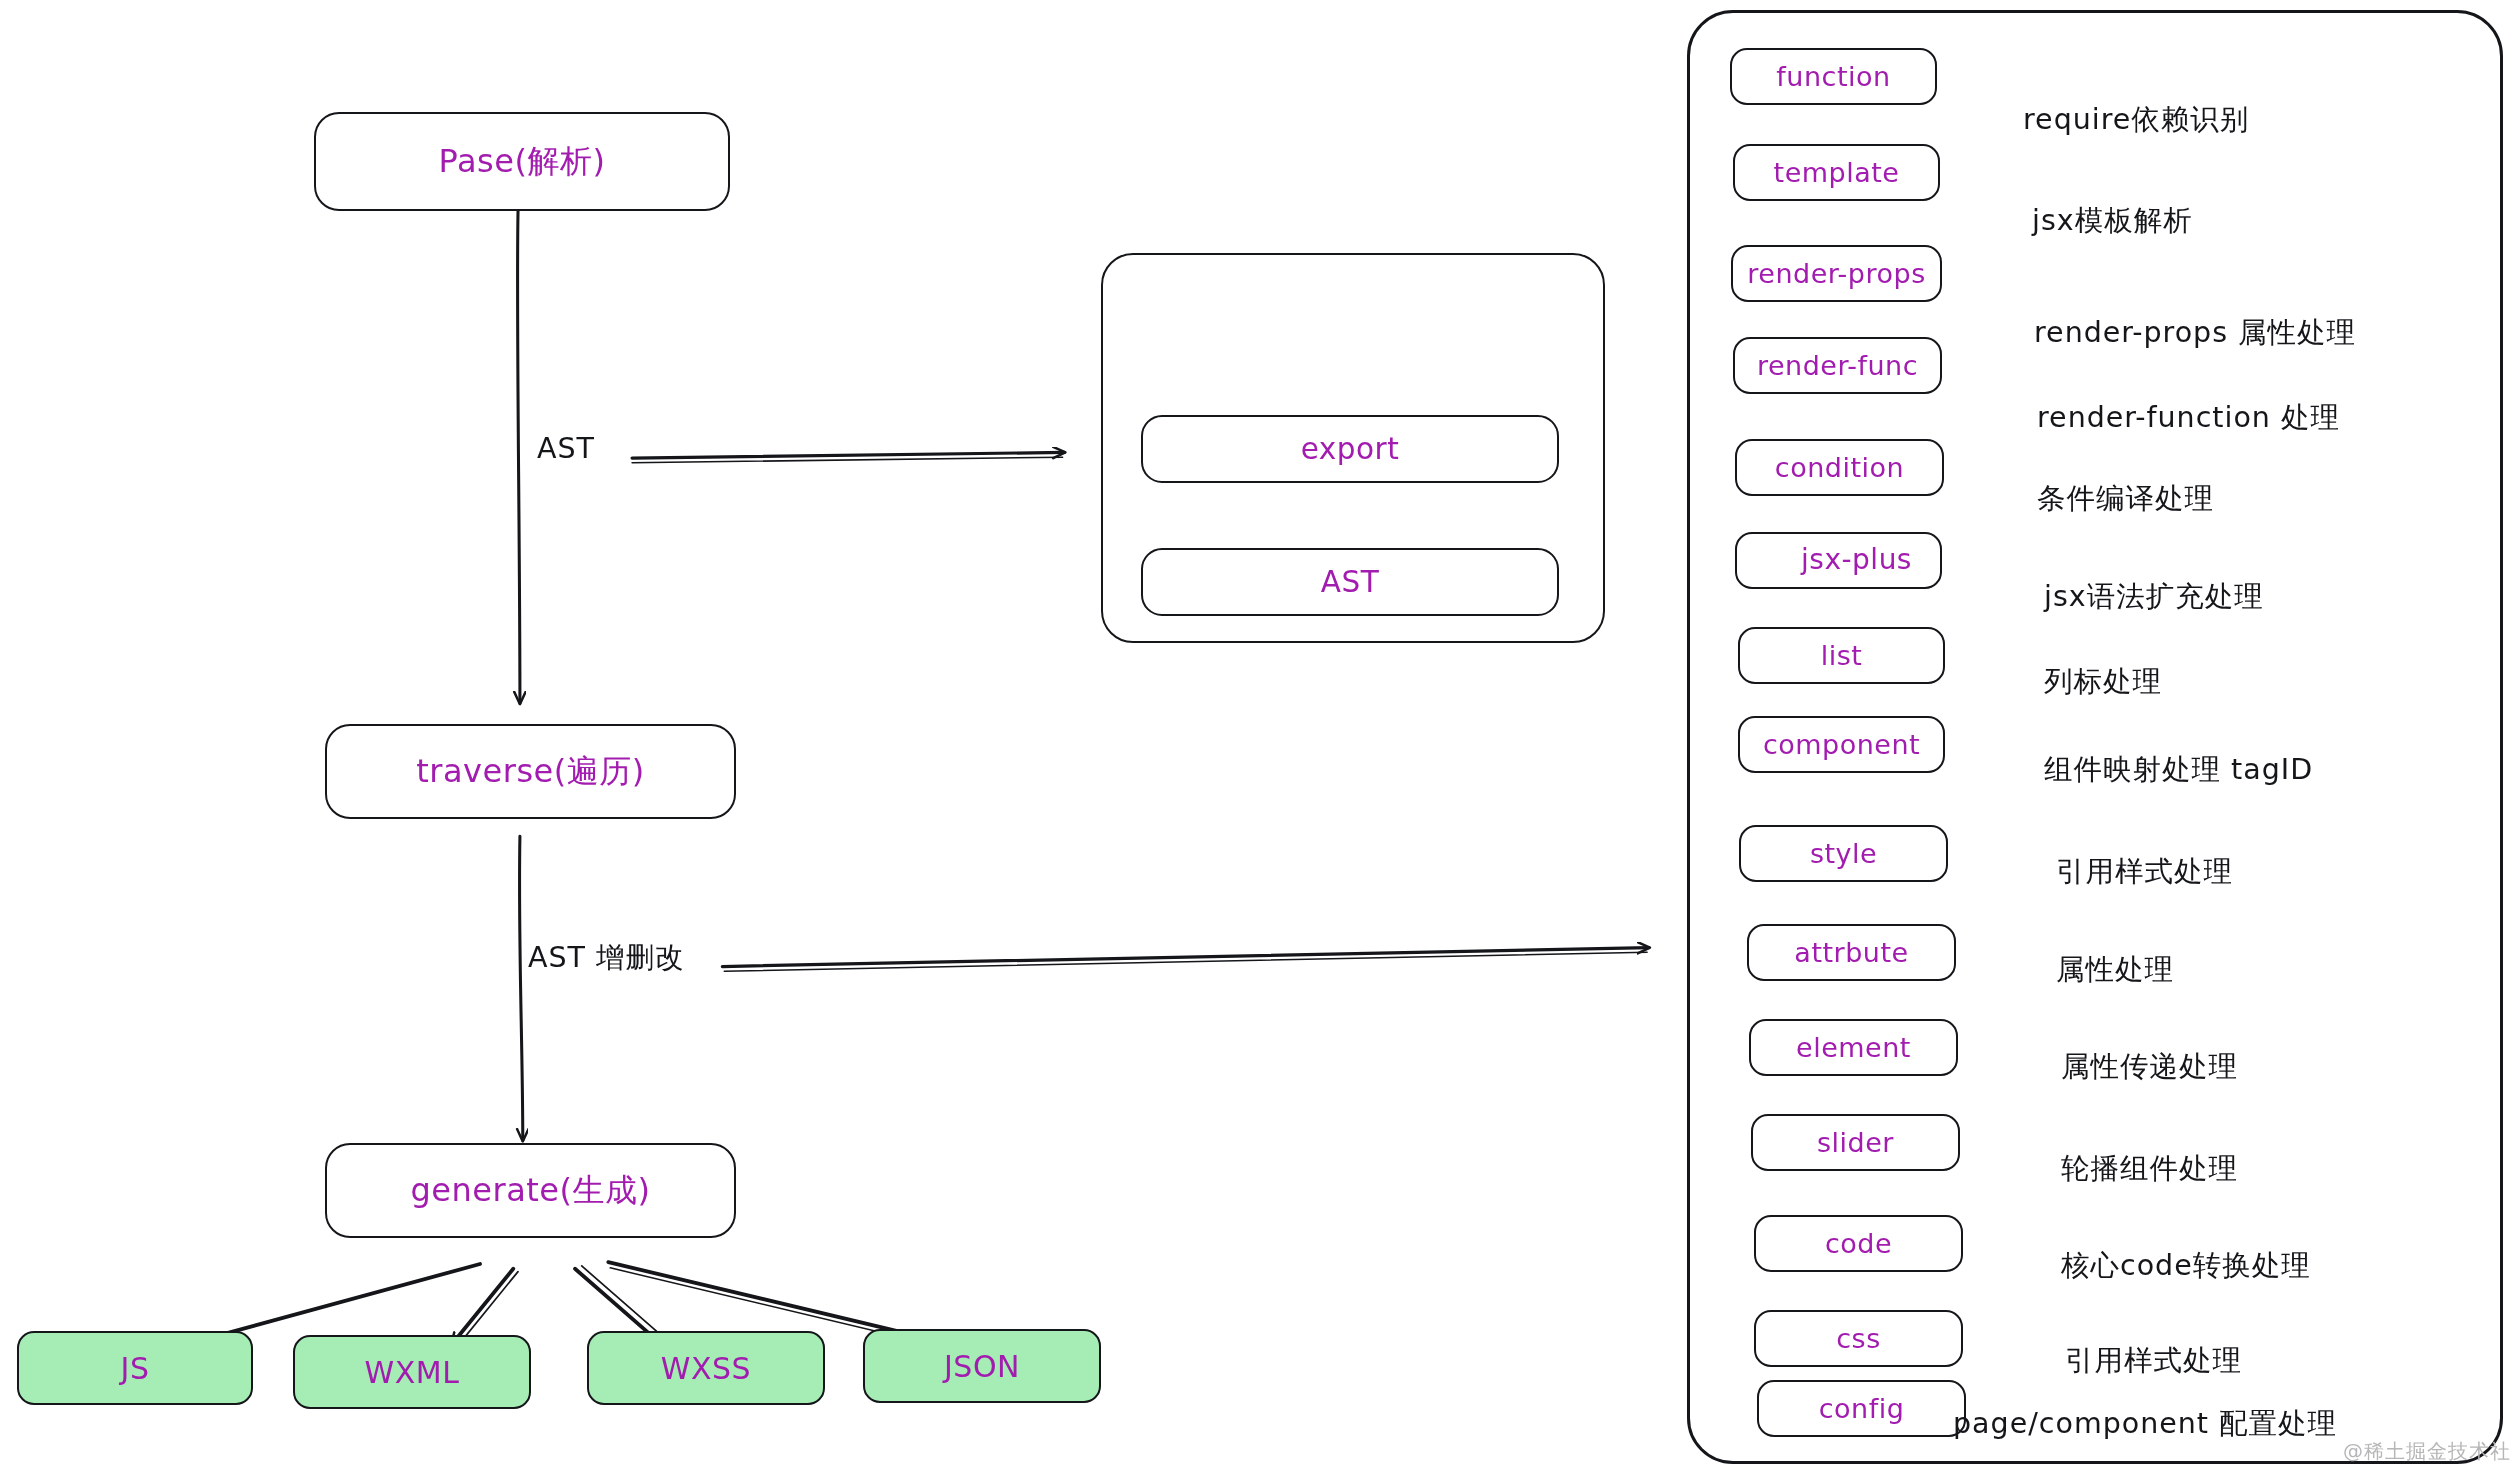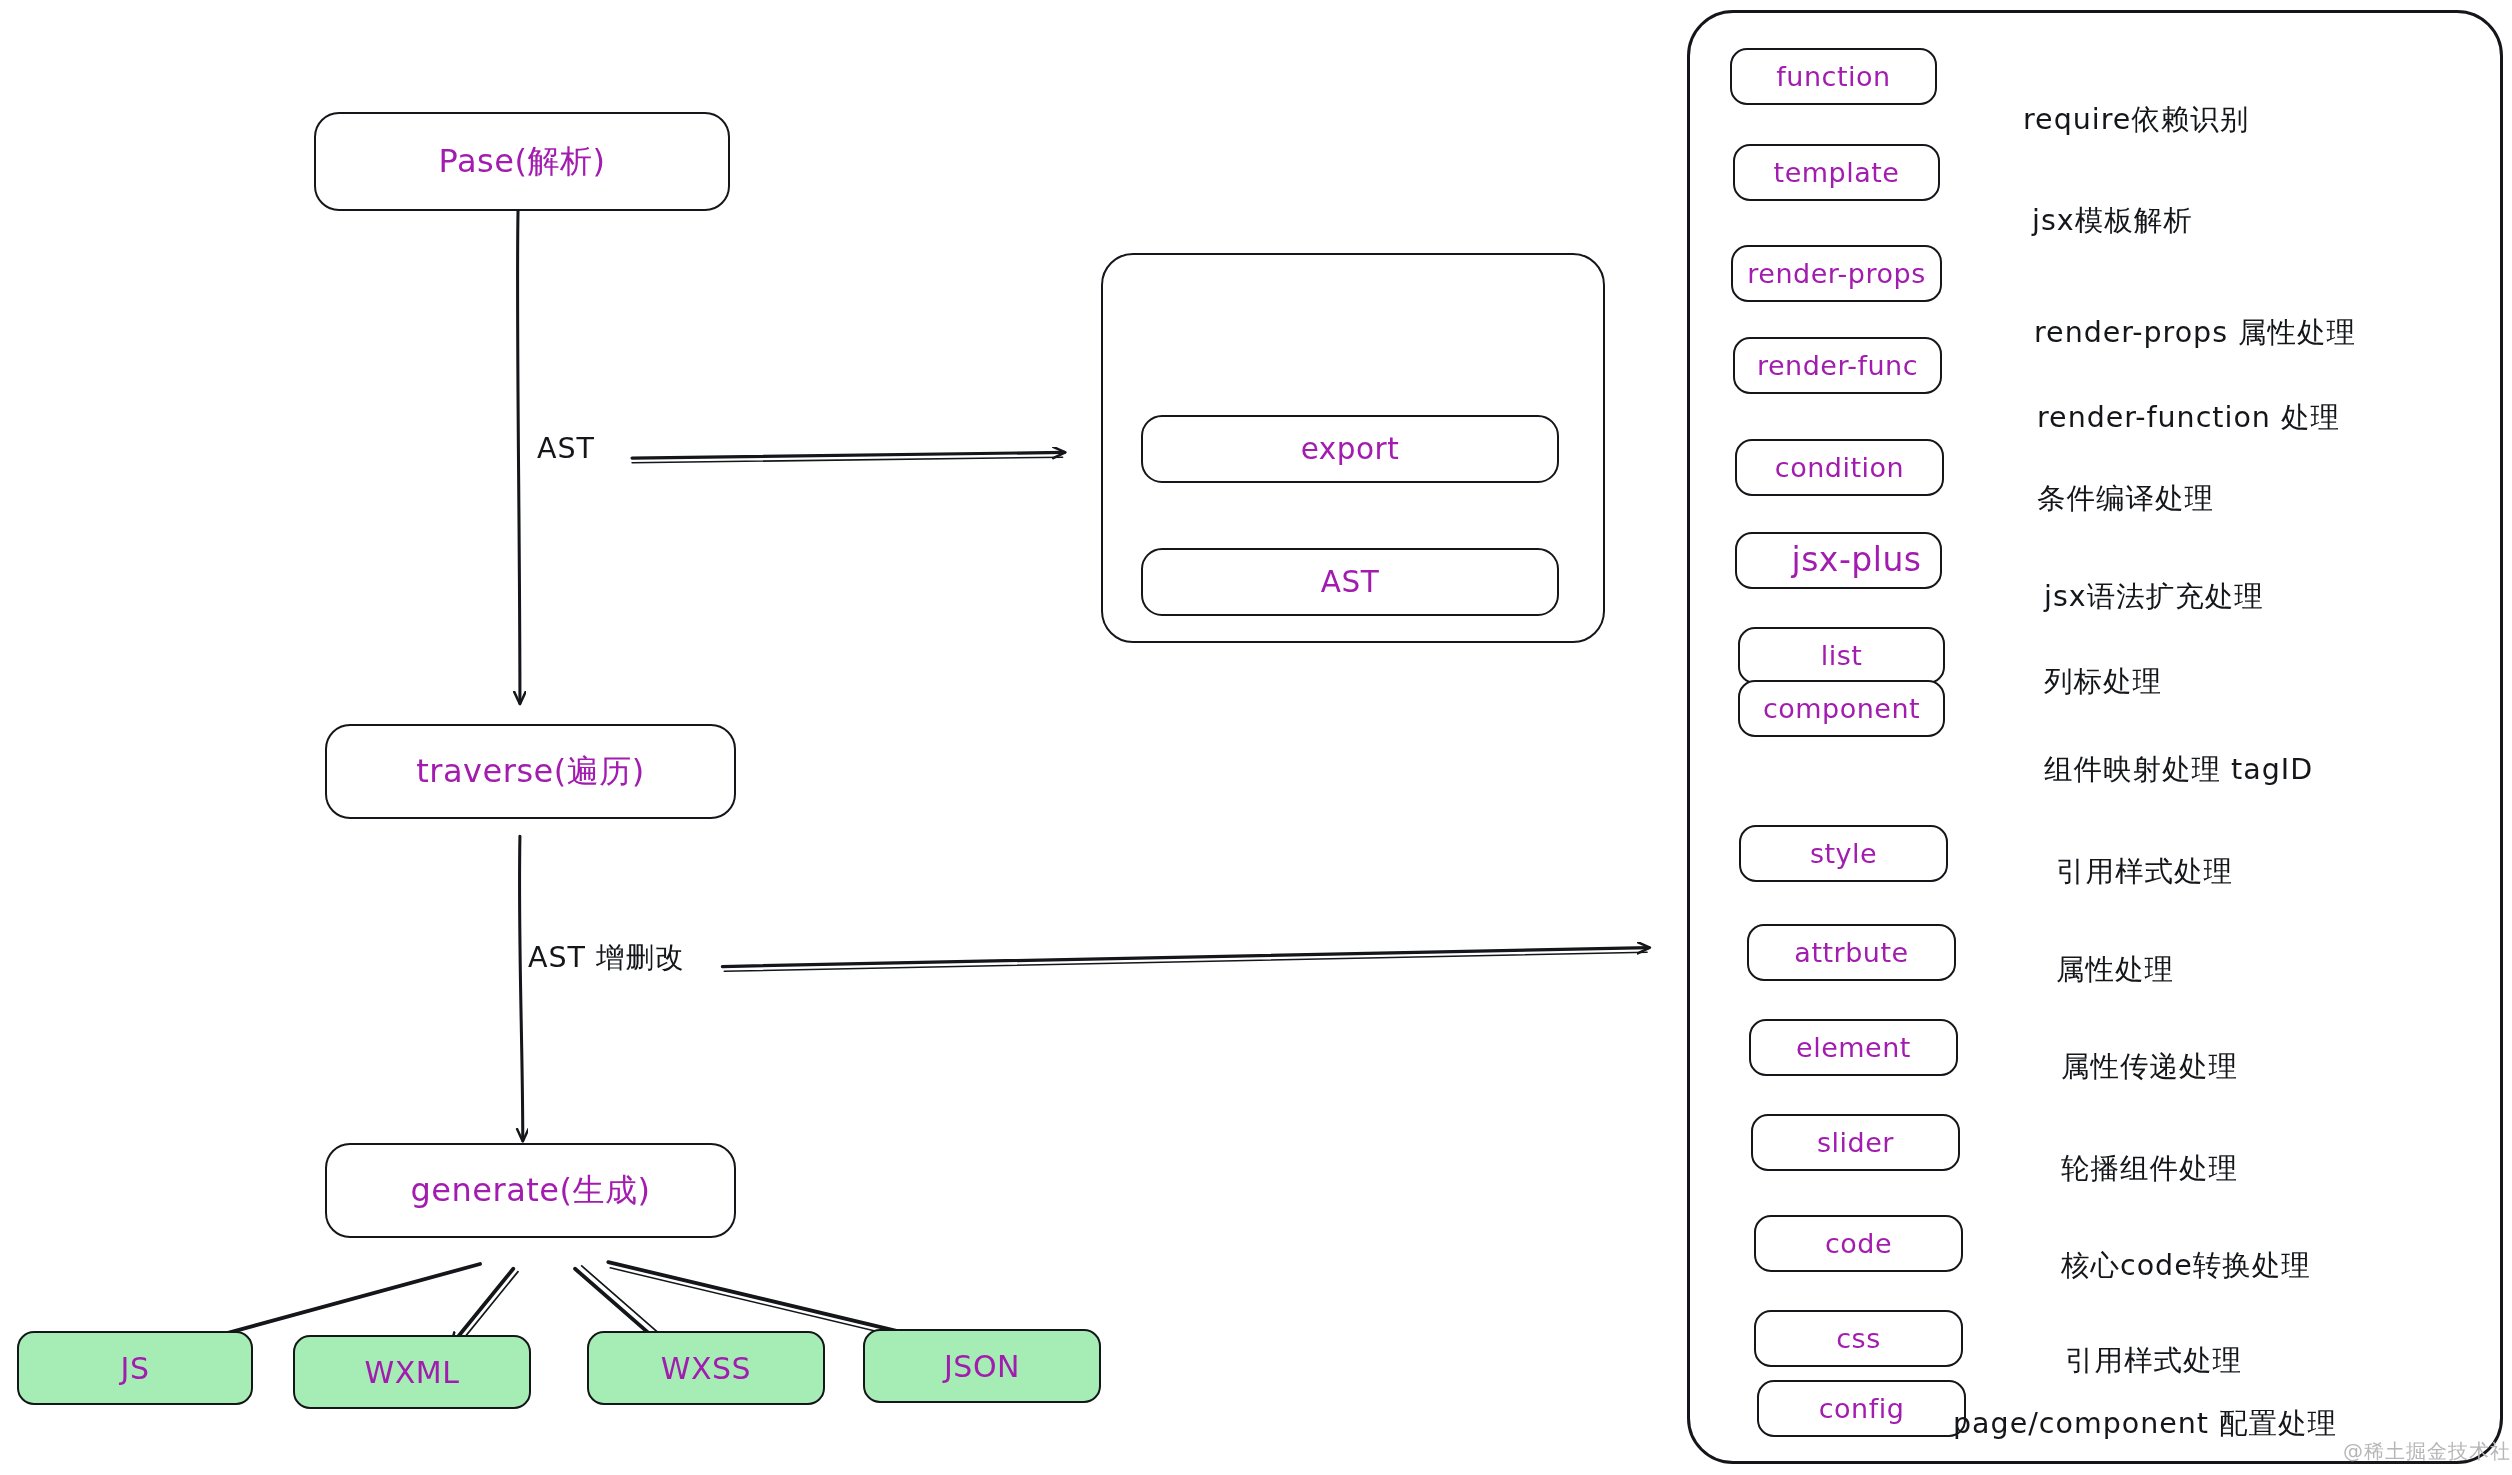--- a/index.html
+++ b/index.html
@@ -189,27 +189,27 @@
   </div>
   <div class="node" style="left:1731px; top:245px; width:211px; height:57px; font-size:27px; border-radius:17px;">
     <span>render-props</span>
   </div>
   <div class="node" style="left:1733px; top:337px; width:209px; height:57px; font-size:27px; border-radius:17px;">
     <span>render-func</span>
   </div>
   <div class="node" style="left:1735px; top:439px; width:209px; height:57px; font-size:27px; border-radius:17px;">
     <span>condition</span>
   </div>
-  <div class="node" style="left:1735px; top:532px; width:207px; height:57px; font-size:33px; border-radius:17px;padding-left:36px;">
+  <div class="node" style="left:1735px; top:532px; width:207px; height:57px; font-size:28px; border-radius:17px;padding-left:36px;">
     <span>jsx-plus</span>
   </div>
   <div class="node" style="left:1738px; top:627px; width:207px; height:57px; font-size:27px; border-radius:17px;">
     <span>list</span>
   </div>
-  <div class="node" style="left:1738px; top:680px; width:207px; height:57px; font-size:27px; border-radius:17px;">
+  <div class="node" style="left:1738px; top:716px; width:207px; height:57px; font-size:27px; border-radius:17px;">
     <span>component</span>
   </div>
   <div class="node" style="left:1739px; top:825px; width:209px; height:57px; font-size:27px; border-radius:17px;">
     <span>style</span>
   </div>
   <div class="node" style="left:1747px; top:924px; width:209px; height:57px; font-size:27px; border-radius:17px;">
     <span>attrbute</span>
   </div>
   <div class="node" style="left:1749px; top:1019px; width:209px; height:57px; font-size:27px; border-radius:17px;">
     <span>element</span>

